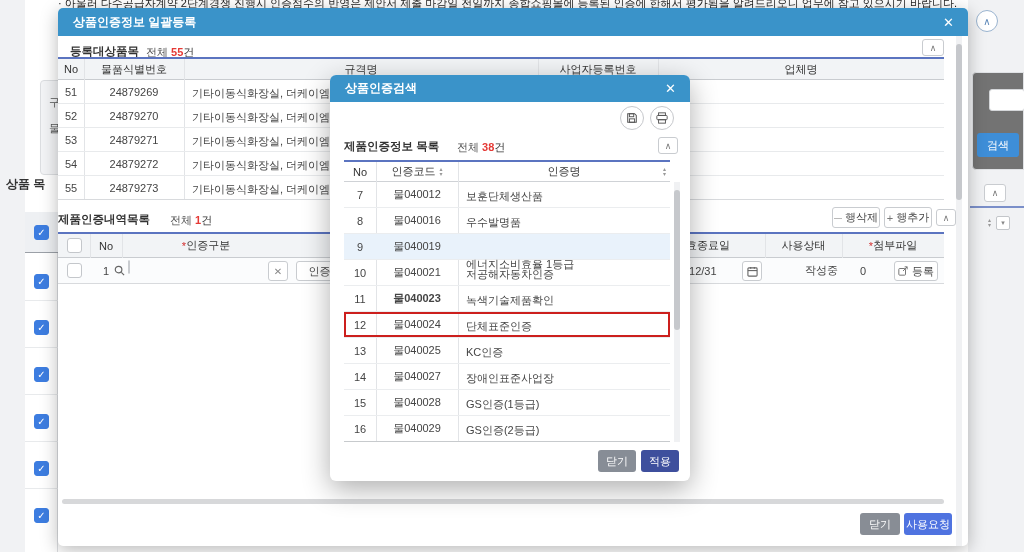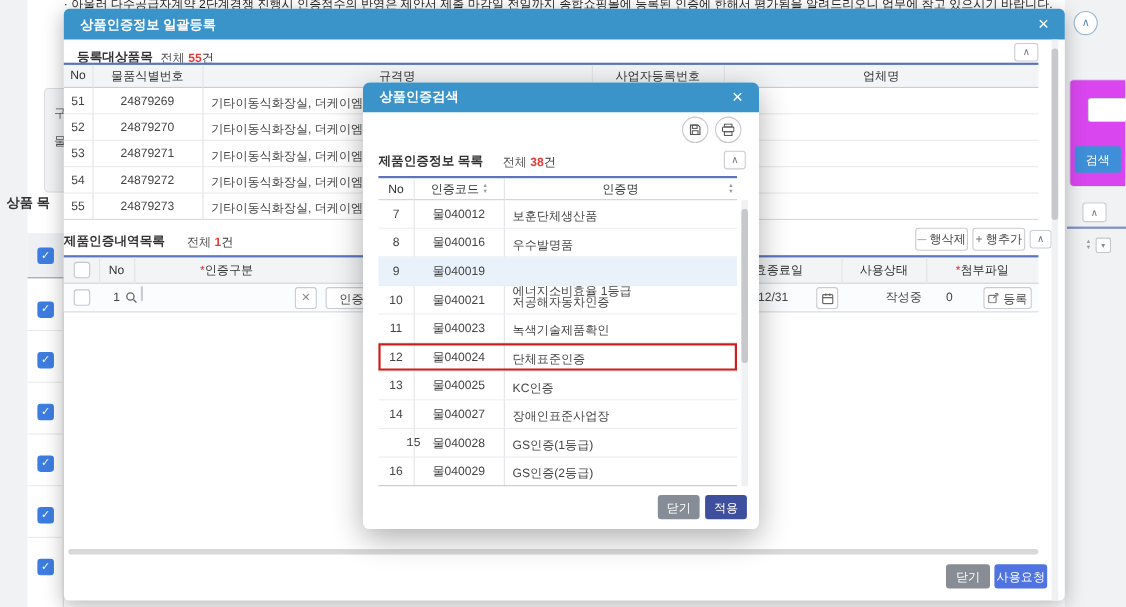--- a/index.html
+++ b/index.html
@@ -89,21 +89,21 @@
   <div class="abs flexc" style="left:0;top:296px;width:33px;">
       <span class="cb on">
         <span>✓</span>
       </span>
     </div>
 </div>
 
 <div class="abs flexc" style="left:976px;top:10px;width:22px;height:22px;border:1px solid #9ab4d0;border-radius:50%;color:#5b87b8;font-size:10px;background:#fff;">
     <span>∧</span>
   </div>
-<div class="abs" style="left:972px;top:72px;width:52px;height:98px;background:#d946ef;border:1px solid #e0e2e5;border-radius:4px 0 0 4px;text-align:right;">
+<div class="abs" style="left:972px;top:72px;width:52px;height:98px;background:#737373;border:1px solid #e0e2e5;border-radius:4px 0 0 4px;text-align:right;">
   <div class="abs" style="left:16px;top:16px;width:36px;height:22px;background:#fff;border:1px solid #d4d6d9;border-radius:3px;"></div>
   <div class="abs btn-solid" style="left:4px;top:60px;width:42px;height:24px;background:#3e8ed8;">
       <span>검색</span>
     </div>
 </div>
 <div class="abs collapse-btn" style="left:984px;top:184px;width:22px;height:18px;">
     <span>∧</span>
   </div>
 <div class="abs" style="left:970px;top:206px;width:54px;height:2px;background:#7b8fc9;"></div>
 <div class="abs sorticon" style="left:984px;top:218px;">
@@ -326,40 +326,40 @@
       <span class="hcell" style="left:32px;width:82px;color:#444;">물040019</span>
       <span class="abs nowrap" style="left:122px;top:7px;width:198px;color:#444;margin-top:16px;">에너지소비효율 1등급</span>
     </div>
     <div class="abs" style="left:0;top:100px;width:326px;height:26px;border-bottom:1px solid #ebedef;">
       <span class="hcell" style="left:0;width:32px;color:#444;">10</span>
       <span class="hcell" style="left:32px;width:82px;color:#444;">물040021</span>
       <span class="abs nowrap" style="left:122px;top:7px;width:198px;color:#444;">저공해자동차인증</span>
     </div>
     <div class="abs" style="left:0;top:126px;width:326px;height:26px;border-bottom:1px solid #ebedef;">
       <span class="hcell" style="left:0;width:32px;color:#444;">11</span>
-      <span class="hcell" style="left:32px;width:82px;color:#444;">물040023</span>
+      <span class="hcell" style="left:32px;width:82px;color:#444;font-weight:bold;">물040023</span>
       <span class="abs nowrap" style="left:122px;top:7px;width:198px;color:#444;">녹색기술제품확인</span>
     </div>
     <div class="abs" style="left:0;top:152px;width:326px;height:26px;border-bottom:1px solid #ebedef;box-shadow:inset 0 0 0 2px #cc1f1d;">
       <span class="hcell" style="left:0;width:32px;color:#444;">12</span>
       <span class="hcell" style="left:32px;width:82px;color:#444;">물040024</span>
       <span class="abs nowrap" style="left:122px;top:7px;width:198px;color:#444;">단체표준인증</span>
     </div>
     <div class="abs" style="left:0;top:178px;width:326px;height:26px;border-bottom:1px solid #ebedef;">
       <span class="hcell" style="left:0;width:32px;color:#444;">13</span>
       <span class="hcell" style="left:32px;width:82px;color:#444;">물040025</span>
       <span class="abs nowrap" style="left:122px;top:7px;width:198px;color:#444;">KC인증</span>
     </div>
     <div class="abs" style="left:0;top:204px;width:326px;height:26px;border-bottom:1px solid #ebedef;">
       <span class="hcell" style="left:0;width:32px;color:#444;">14</span>
       <span class="hcell" style="left:32px;width:82px;color:#444;">물040027</span>
       <span class="abs nowrap" style="left:122px;top:7px;width:198px;color:#444;">장애인표준사업장</span>
     </div>
     <div class="abs" style="left:0;top:230px;width:326px;height:26px;border-bottom:1px solid #ebedef;">
-      <span class="hcell" style="left:16px;width:32px;color:#444;font-family:Liberation Mono, monospace;">15</span>
+      <span class="hcell" style="left:0;width:32px;color:#444;">15</span>
       <span class="hcell" style="left:32px;width:82px;color:#444;">물040028</span>
       <span class="abs nowrap" style="left:122px;top:7px;width:198px;color:#444;">GS인증(1등급)</span>
     </div>
     <div class="abs" style="left:0;top:256px;width:326px;height:26px;border-bottom:1px solid #c7cacd;">
       <span class="hcell" style="left:0;width:32px;color:#444;">16</span>
       <span class="hcell" style="left:32px;width:82px;color:#444;">물040029</span>
       <span class="abs nowrap" style="left:122px;top:7px;width:198px;color:#444;">GS인증(2등급)</span>
     </div>
   </div>
 

